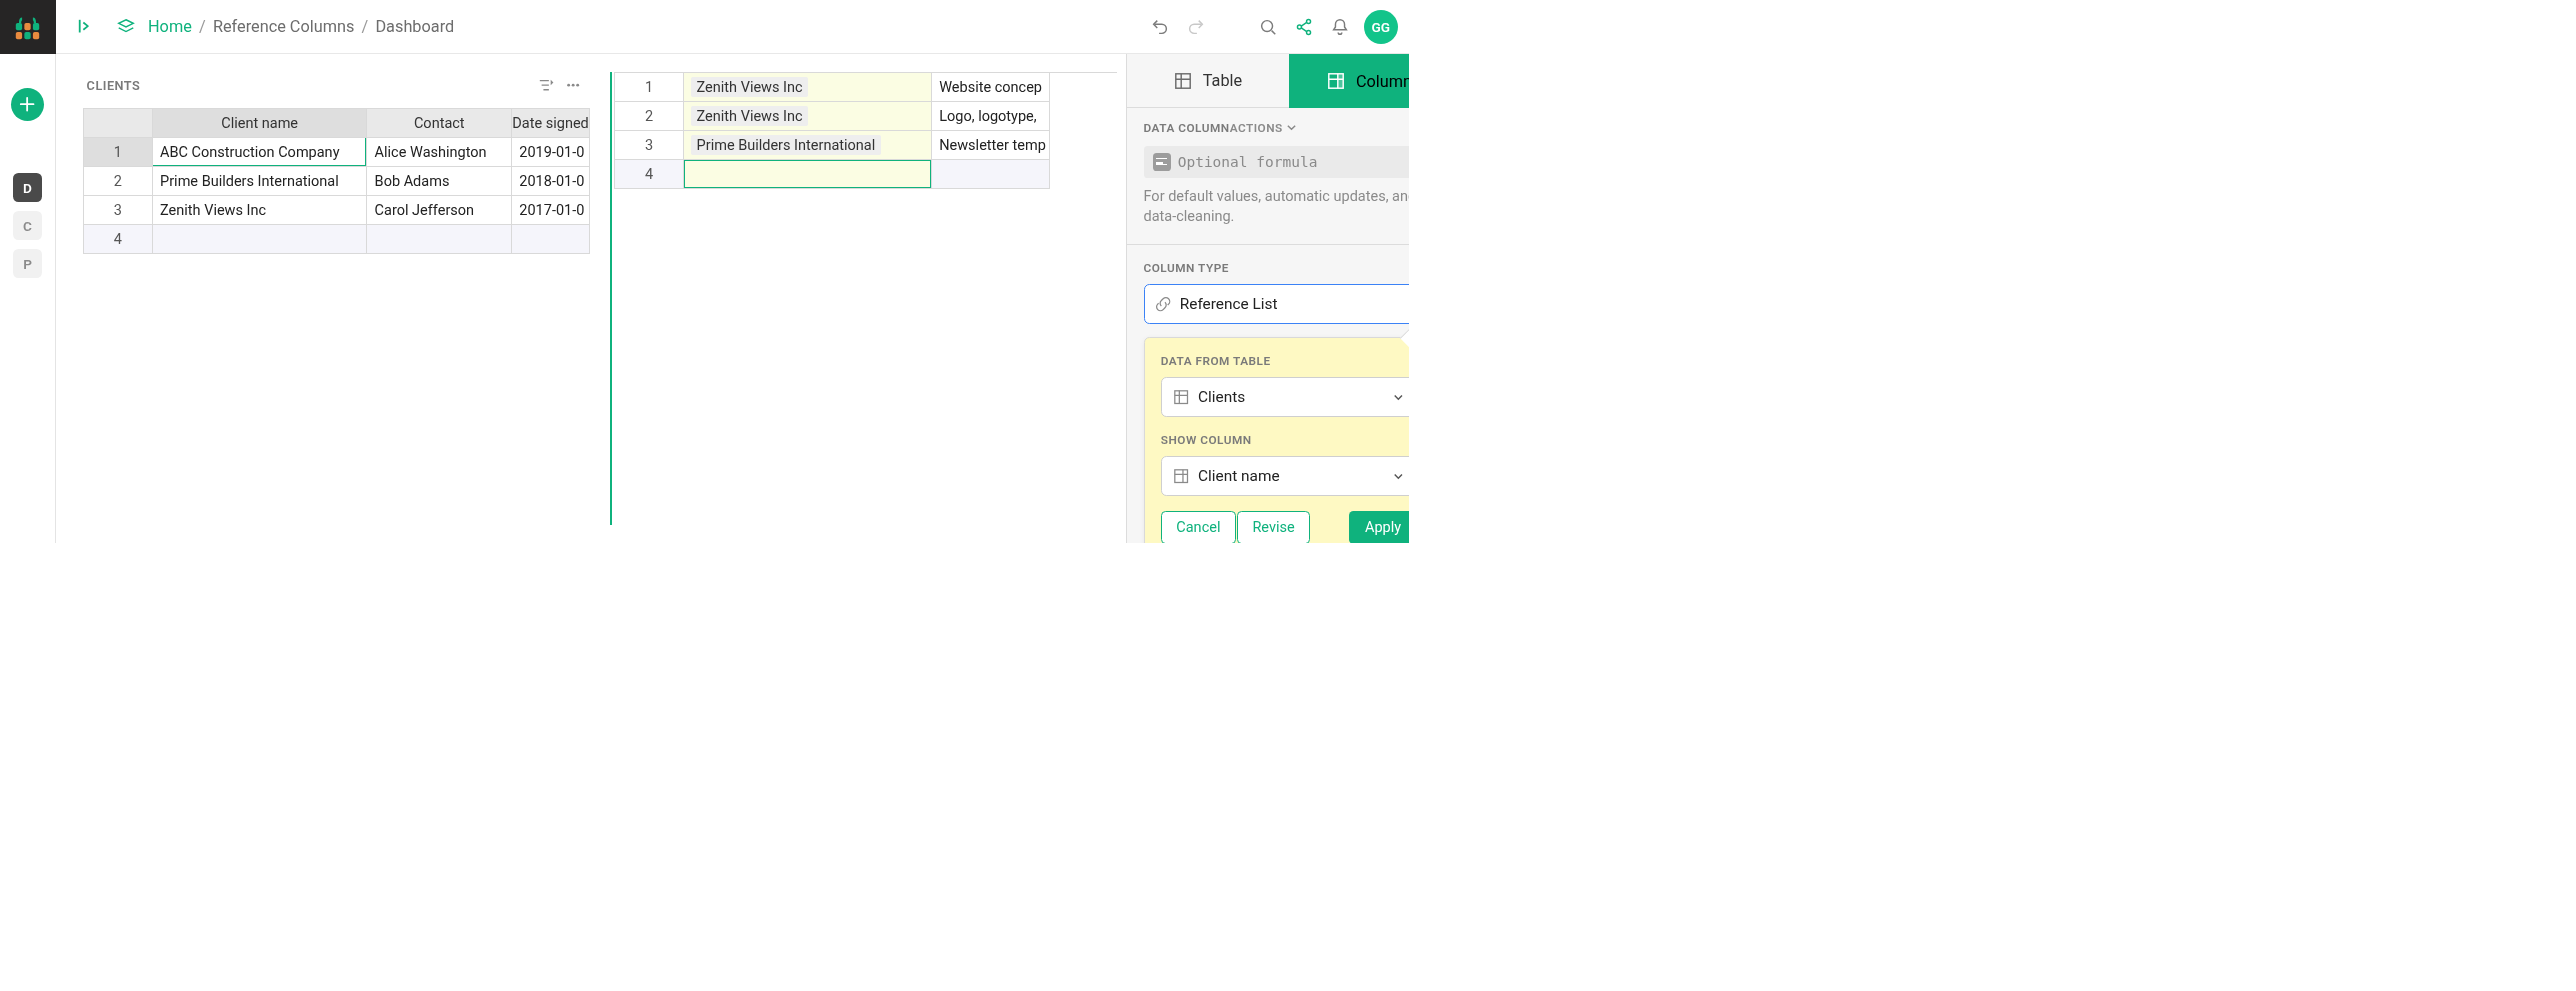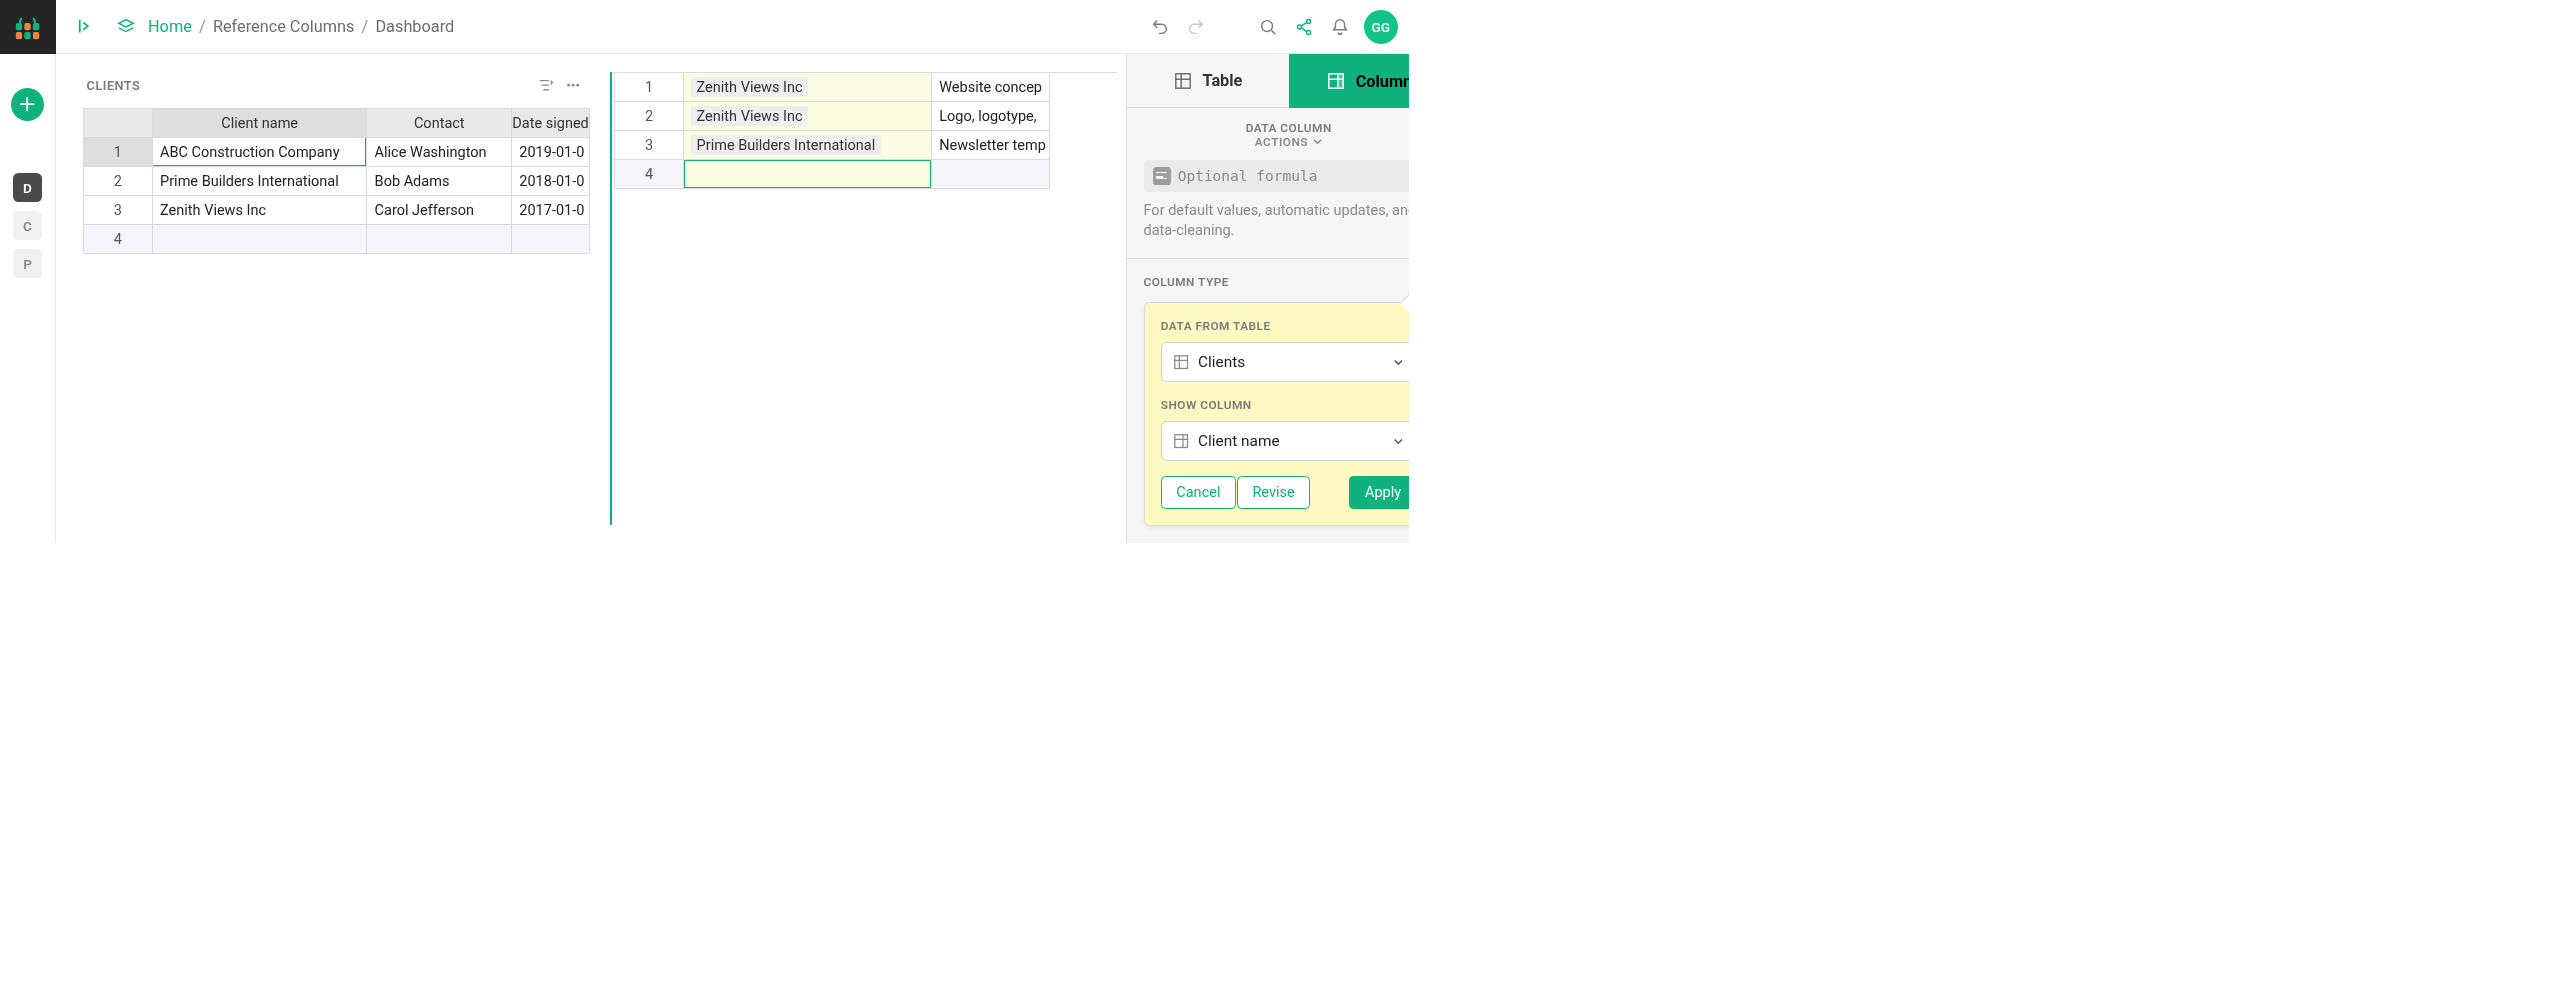--- a/index.html
+++ b/index.html
@@ -62,28 +62,28 @@
   .ref-chip { background:#eeeeee; padding:1.8px 5.4px; border-radius:1.8px; color:#333; }
 
   .clients .data-row.first .c1 { position:relative; }
   .clients .data-row.first .c1::after { content:""; position:absolute; inset:-0.9px 0 0 -0.9px; right:0; bottom:0; border:0.9px solid #0fb27d; pointer-events:none; }
   .clients .data-row.first .rownum,
   .clients .hdr .c1 { background:#dedede; }
 
   
   .right-panel { width:324px; border-left:0.9px solid #dcdcdc; background:#f6f6f6; display:flex; flex-direction:column; }
   .rp-tabs { display:flex; height:54px; }
-  .rp-tab { flex:1; display:flex; align-items:center; justify-content:center; gap:11px; font-size:16.3px; font-weight:700; cursor:pointer; }
+  .rp-tab { flex:1; display:flex; align-items:center; justify-content:center; gap:11px; font-size:16.3px; font-weight:400; cursor:pointer; }
   .rp-tab .tab-icon { color:#6b6b6b; }
   .rp-tab.inactive { background:#f6f6f6; color:#333; border-bottom:0.9px solid #dcdcdc; }
   .rp-tab.active { background:#0fb27d; color:#000000; }
   .rp-tab.active .tab-icon { color:#fff; }
 
   .rp-body { padding:12.7px 16.3px; flex:1; overflow:auto; }
-  .rp-row { display:flex; align-items:center; justify-content:flex-start;flex-direction:column; }
+  .rp-row { display:flex; align-items:center; justify-content:flex-start; }
   .rp-h { font-size:11.8px; font-weight:600; letter-spacing:0.5px; color:#7a7a7a; }
   .rp-actions { font-size:11.8px; font-weight:600; letter-spacing:0.5px; color:#8a8a8a; display:flex; align-items:center; gap:3.6px; cursor:pointer; }
 
   .formula-box { margin-top:11px; background:#eaeaea; border-radius:3.6px; padding:7.2px 9px; display:flex; align-items:center; gap:7.2px; font-family: ui-monospace, Menlo, Consolas, monospace; color:#8a8a8a; }
   .formula-icon { width:18px; height:18px; border-radius:3.6px; background:#9c9c9c; display:flex; align-items:center; justify-content:center; }
   .formula-icon .bars { width:11px; height:7.2px; border-top:1.8px solid #fff; border-bottom:1.8px solid #fff; position:relative; }
   .formula-icon .bars::after { content:""; position:absolute; left:0; right:3.6px; top:2.7px; height:1.8px; background:#fff; }
 
   .rp-help { margin-top:9px; color:#8a8a8a; font-size:14.5px; line-height:1.4; }
 
@@ -321,20 +321,33 @@
           <span class="formula-icon">
               <span class="bars"></span>
             </span>
           <span>Optional formula</span>
         </div>
         <div class="rp-help">For default values, automatic updates, and data-cleaning.</div>
 
         <div class="rp-divider"></div>
 
         <div class="rp-h">COLUMN TYPE</div>
+        <div class="select-box focus">
+          <span class="sel-icon">
+            <svg width="16.3" height="16.3" viewBox="0 0 18 18">
+                <path d="M7 11a4 4 0 0 1 0-6l2-2a4 4 0 0 1 6 6l-1 1M11 7a4 4 0 0 1 0 6l-2 2a4 4 0 0 1-6-6l1-1" fill="none" stroke="currentColor" stroke-width="1.4"></path>
+              </svg>
+          </span>
+          <span class="sel-label">Reference List</span>
+          <span class="sel-chev">
+            <svg width="12.7" height="12.7" viewBox="0 0 14 14">
+                <path d="M3 5l4 4 4-4" fill="none" stroke="currentColor" stroke-width="1.6"></path>
+              </svg>
+          </span>
+        </div>
 
         <div class="popover">
           <div class="rp-h">DATA FROM TABLE</div>
           <div class="select-box">
             <span class="sel-icon">
               <svg width="16.3" height="16.3" viewBox="0 0 18 18">
                   <rect x="2" y="2" width="14" height="14" fill="none" stroke="currentColor" stroke-width="1.4"></rect>
                   <path d="M2 7h14M7 2v14" stroke="currentColor" stroke-width="1.4"></path>
                 </svg>
             </span>

